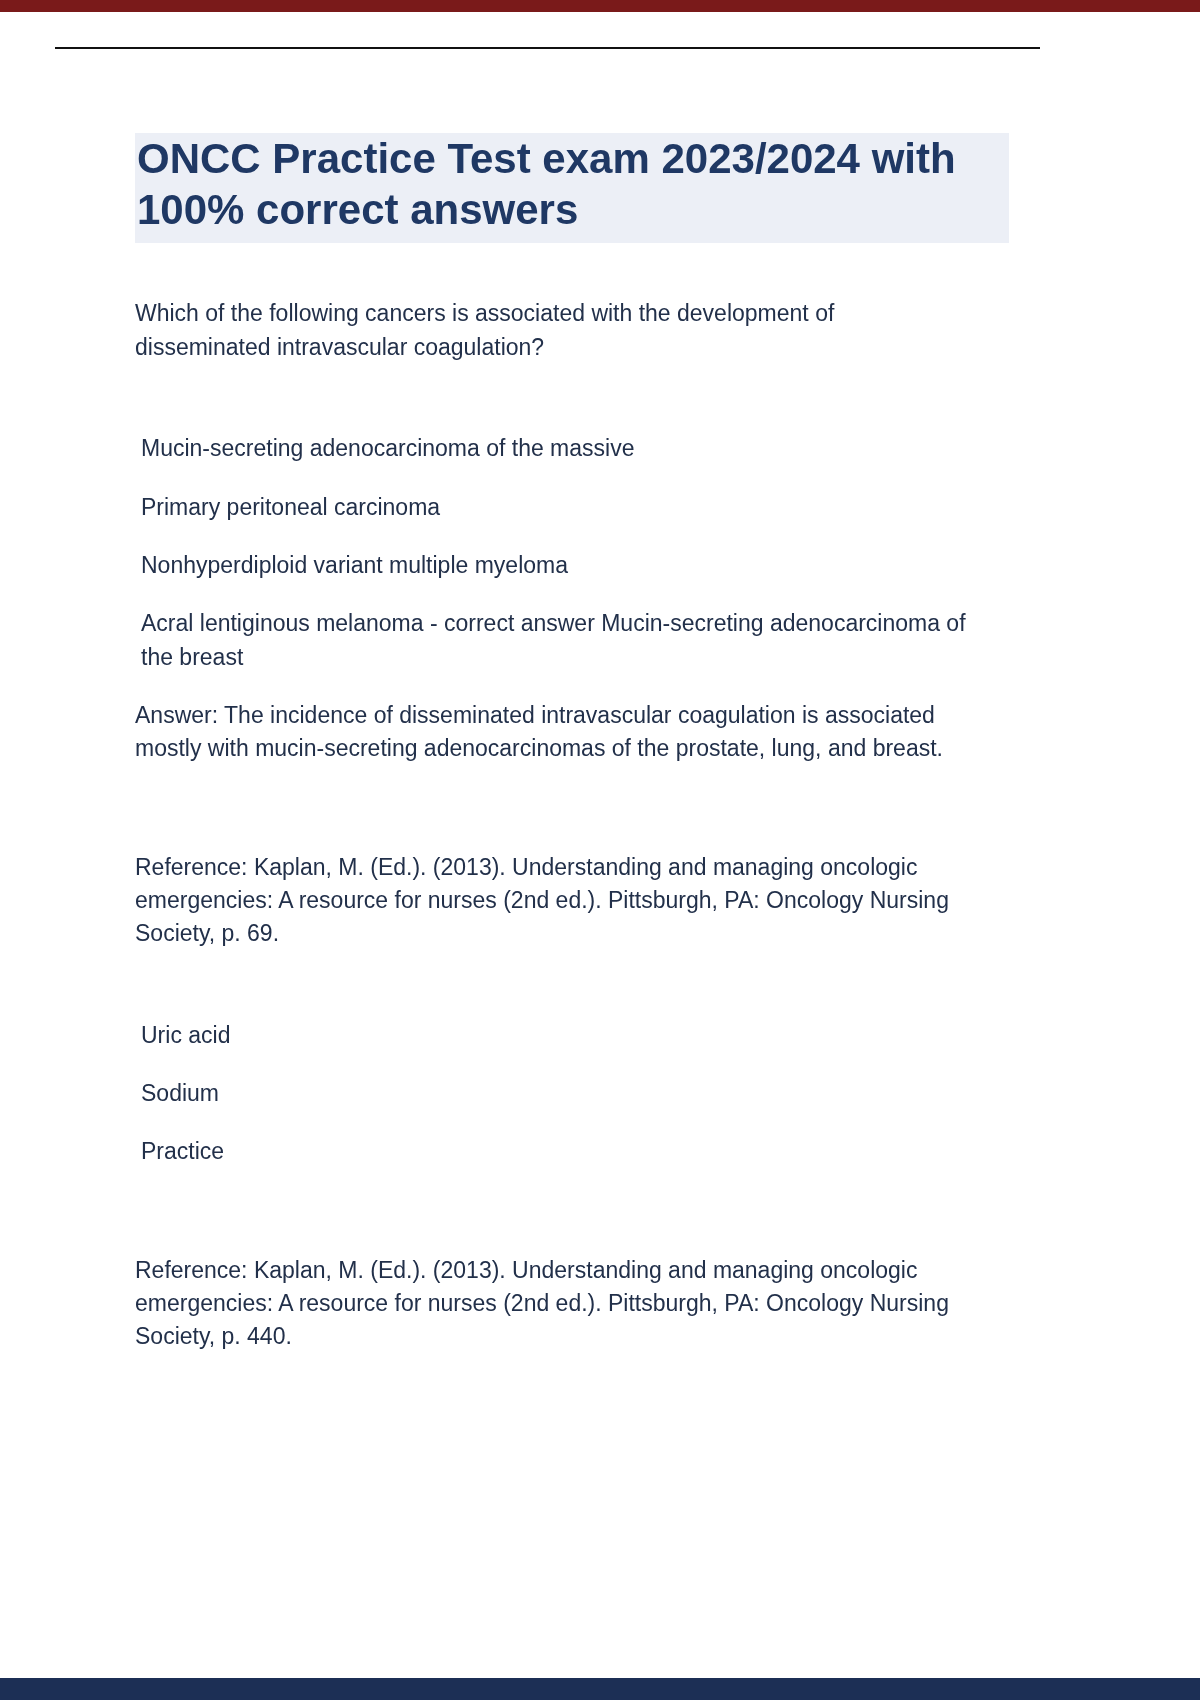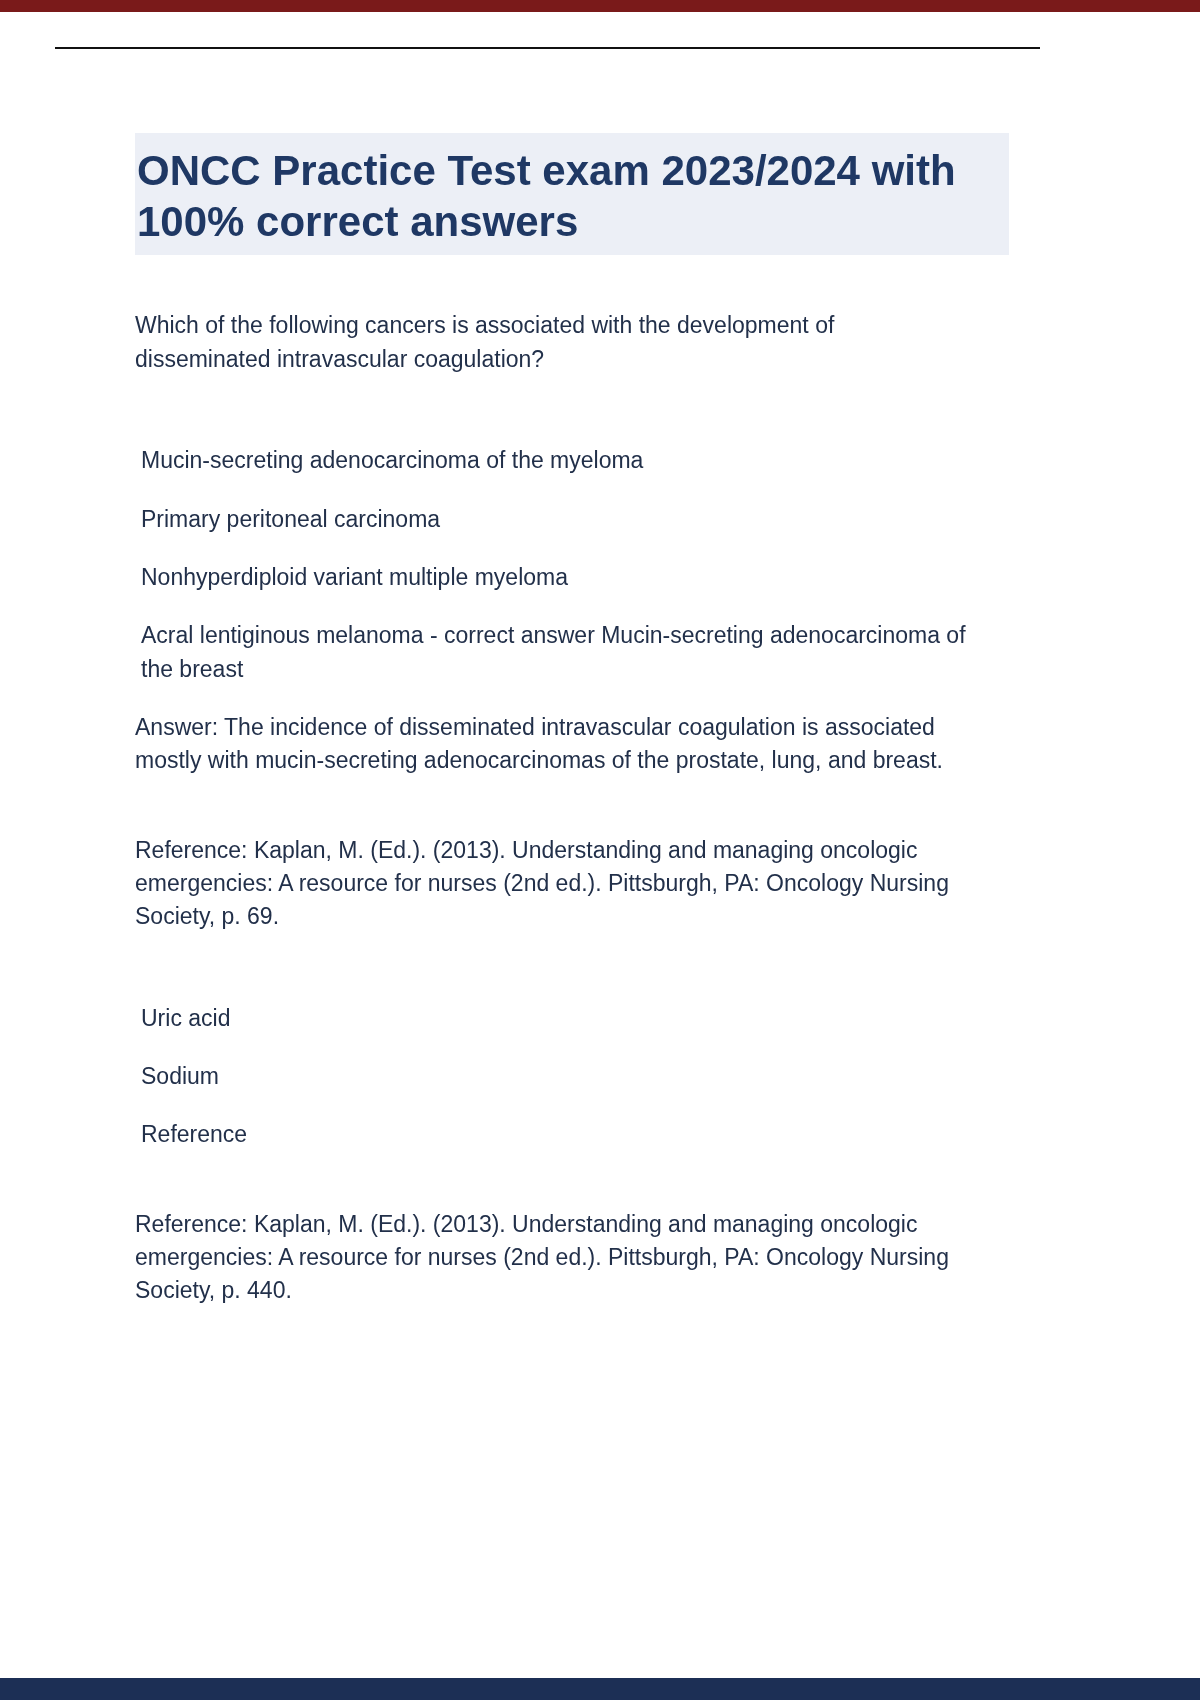--- a/index.html
+++ b/index.html
@@ -44,21 +44,21 @@
     width: 880px;
   }
   .page-title {
     display: inline-block;
     background: #eceff6;
     color: #1f3864;
     font-size: 42px;
     line-height: 1.22;
     font-weight: bold;
     margin: 0 0 28px 0;
-    padding: 12px 10px 8px 2px;
+    padding: 0 10px 8px 2px;
     width: 862px;
     letter-spacing: 0px;
   }
   .qa-block {
     font-size: 23px;
     line-height: 1.45;
   }
   .question-text {
     margin: 26px 0 0 0;
     max-width: 830px;
@@ -69,53 +69,53 @@
   .option-line {
     margin: 0 0 25px 0;
     padding-left: 6px;
     max-width: 830px;
   }
   .answer-text {
     margin-top: 25px;
     max-width: 860px;
   }
   .reference-text {
-    margin-top: 56px;
+    margin-top: 85px;
     max-width: 880px;
   }
   .question-gap {
     margin-top: 58px;
   }
 </style>
 </head>
 <body>
 
 <div class="top-bar"></div>
 <div class="header-rule"></div>
 
 <div class="content">
 
   <h1 class="page-title">ONCC Practice Test exam 2023/2024 with 100% correct answers</h1>
 
   <div class="qa-block">
     <p class="question-text">Which of the following cancers is associated with the development of disseminated intravascular coagulation?</p>
     <div class="options">
-      <p class="option-line">Mucin-secreting adenocarcinoma of the myeloma</p>
+      <p class="option-line">Mucin-secreting adenocarcinoma of the massive</p>
       <p class="option-line">Primary peritoneal carcinoma</p>
       <p class="option-line">Nonhyperdiploid variant multiple myeloma</p>
       <p class="option-line">Acral lentiginous melanoma -  correct answer  Mucin-secreting adenocarcinoma of the breast</p>
     </div>
     <p class="answer-text">Answer: The incidence of disseminated intravascular coagulation is associated mostly with mucin-secreting adenocarcinomas of the prostate, lung, and breast.</p>
     <p class="reference-text">Reference: Kaplan, M. (Ed.). (2013). Understanding and managing oncologic emergencies: A resource for nurses (2nd ed.). Pittsburgh, PA: Oncology Nursing Society, p. 69.</p>
   </div>
 
   <div class="qa-block question-gap">
     <div class="options">
       <p class="option-line">Uric acid</p>
       <p class="option-line">Sodium</p>
-      <p class="option-line">Reference</p>
+      <p class="option-line">Practice</p>
     </div>
     <p class="reference-text">Reference: Kaplan, M. (Ed.). (2013). Understanding and managing oncologic emergencies: A resource for nurses (2nd ed.). Pittsburgh, PA: Oncology Nursing Society, p. 440.</p>
   </div>
 
 </div>
 
 <div class="footer-bar"></div>
 
 </body></html>

